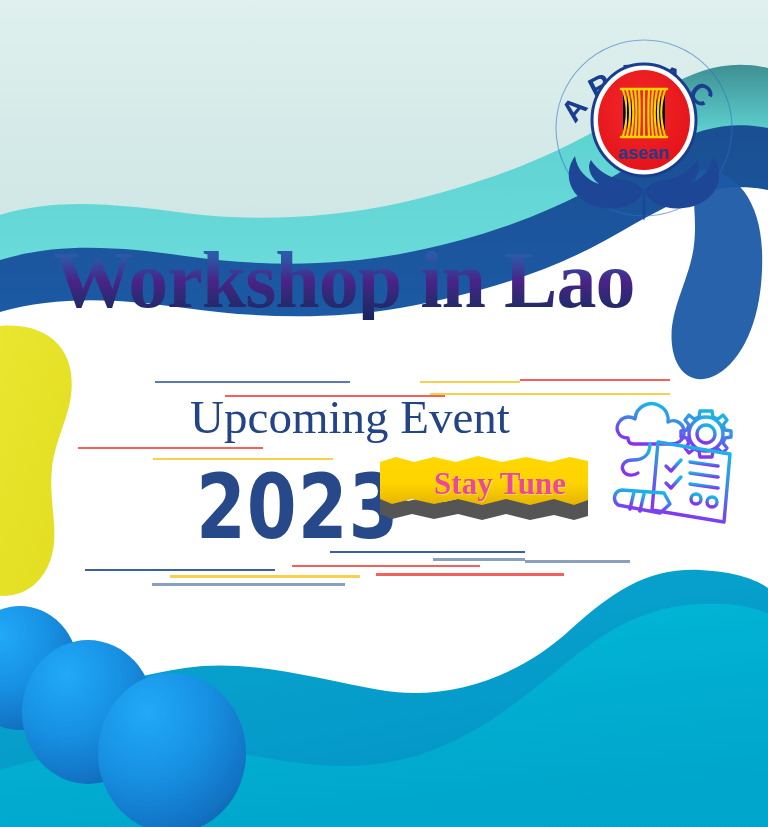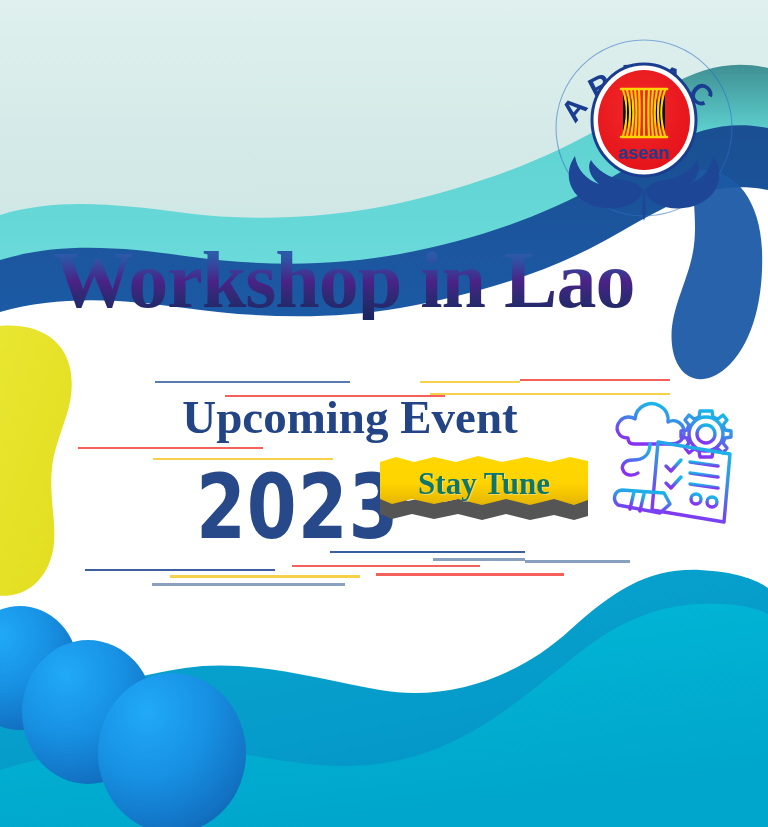--- a/index.html
+++ b/index.html
@@ -61,21 +61,21 @@
   }
 
   
   #upcoming {
     position: absolute;
     left: 130px;
     top: 390px;
     width: 440px;
     text-align: center;
     font-family: "Liberation Serif", "DejaVu Serif", serif;
-    font-weight: bold;
+    font-weight: normal;
     font-size: 47px;
     letter-spacing: 0px;
     color: #234585;
     white-space: nowrap;
   }
 
   
   #year {
     position: absolute;
     left: 196px;
@@ -99,28 +99,28 @@
     height: 72px;
   }
   #staytune .paper {
     position: absolute;
     left: 0; top: 0;
     width: 212px;
     height: 72px;
   }
   #staytune .label {
     position: absolute;
-    left: 0;
+    left: 16px;
     top: 14px;
     width: 212px;
     text-align: center;
     font-family: "Liberation Serif", "DejaVu Serif", serif;
     font-weight: bold;
     font-size: 31px;
-    color: #0f766e;
+    color: #ec4899;
     letter-spacing: 0px;
     white-space: nowrap;
     text-shadow: 1px 1px 0 rgba(255,255,255,0.35);
   }
 
   
   #taskicon {
     position: absolute;
     left: 608px;
     top: 392px;

